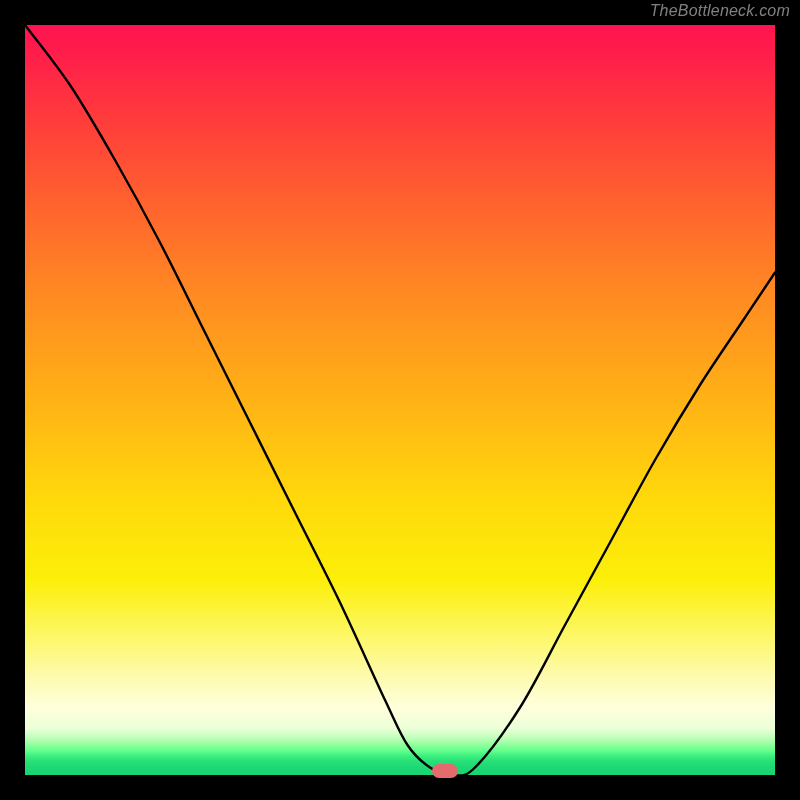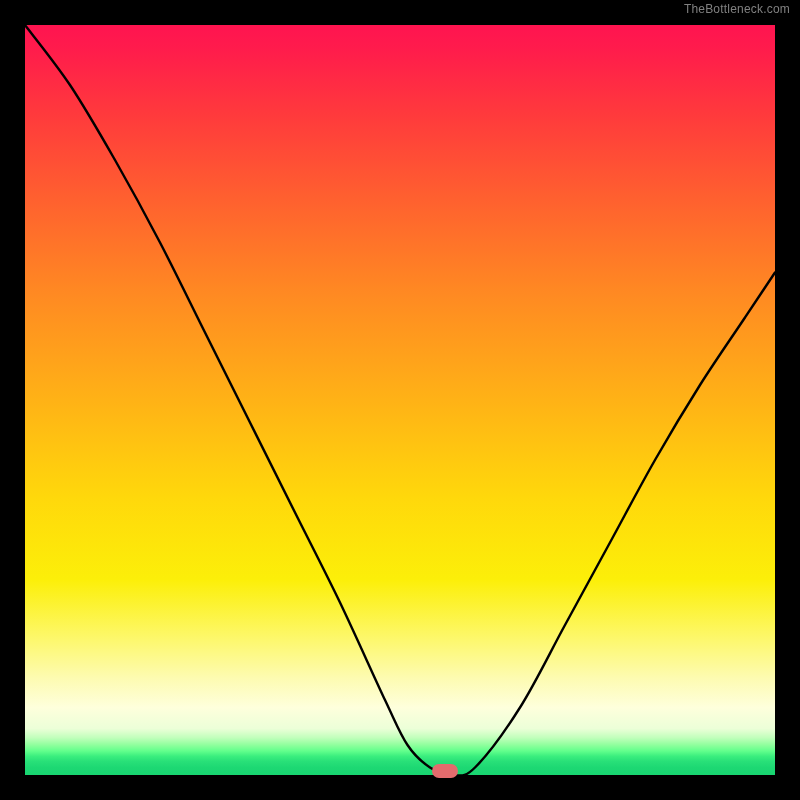--- a/index.html
+++ b/index.html
@@ -15,23 +15,24 @@
     position: relative;
     width: 800px;
     height: 800px;
     background: #000;
   }
   .watermark {
     position: absolute;
     top: 2px;
     right: 10px;
     color: #808080;
-    font-size: 12px;
+    font-size: 16px;
     letter-spacing: 0.2px;
     z-index: 10;
+    font-style: italic;
   }
   .plot {
     position: absolute;
     left: 25px;
     top: 25px;
     width: 750px;
     height: 750px;
   }
   .gradient {
     position: absolute;

